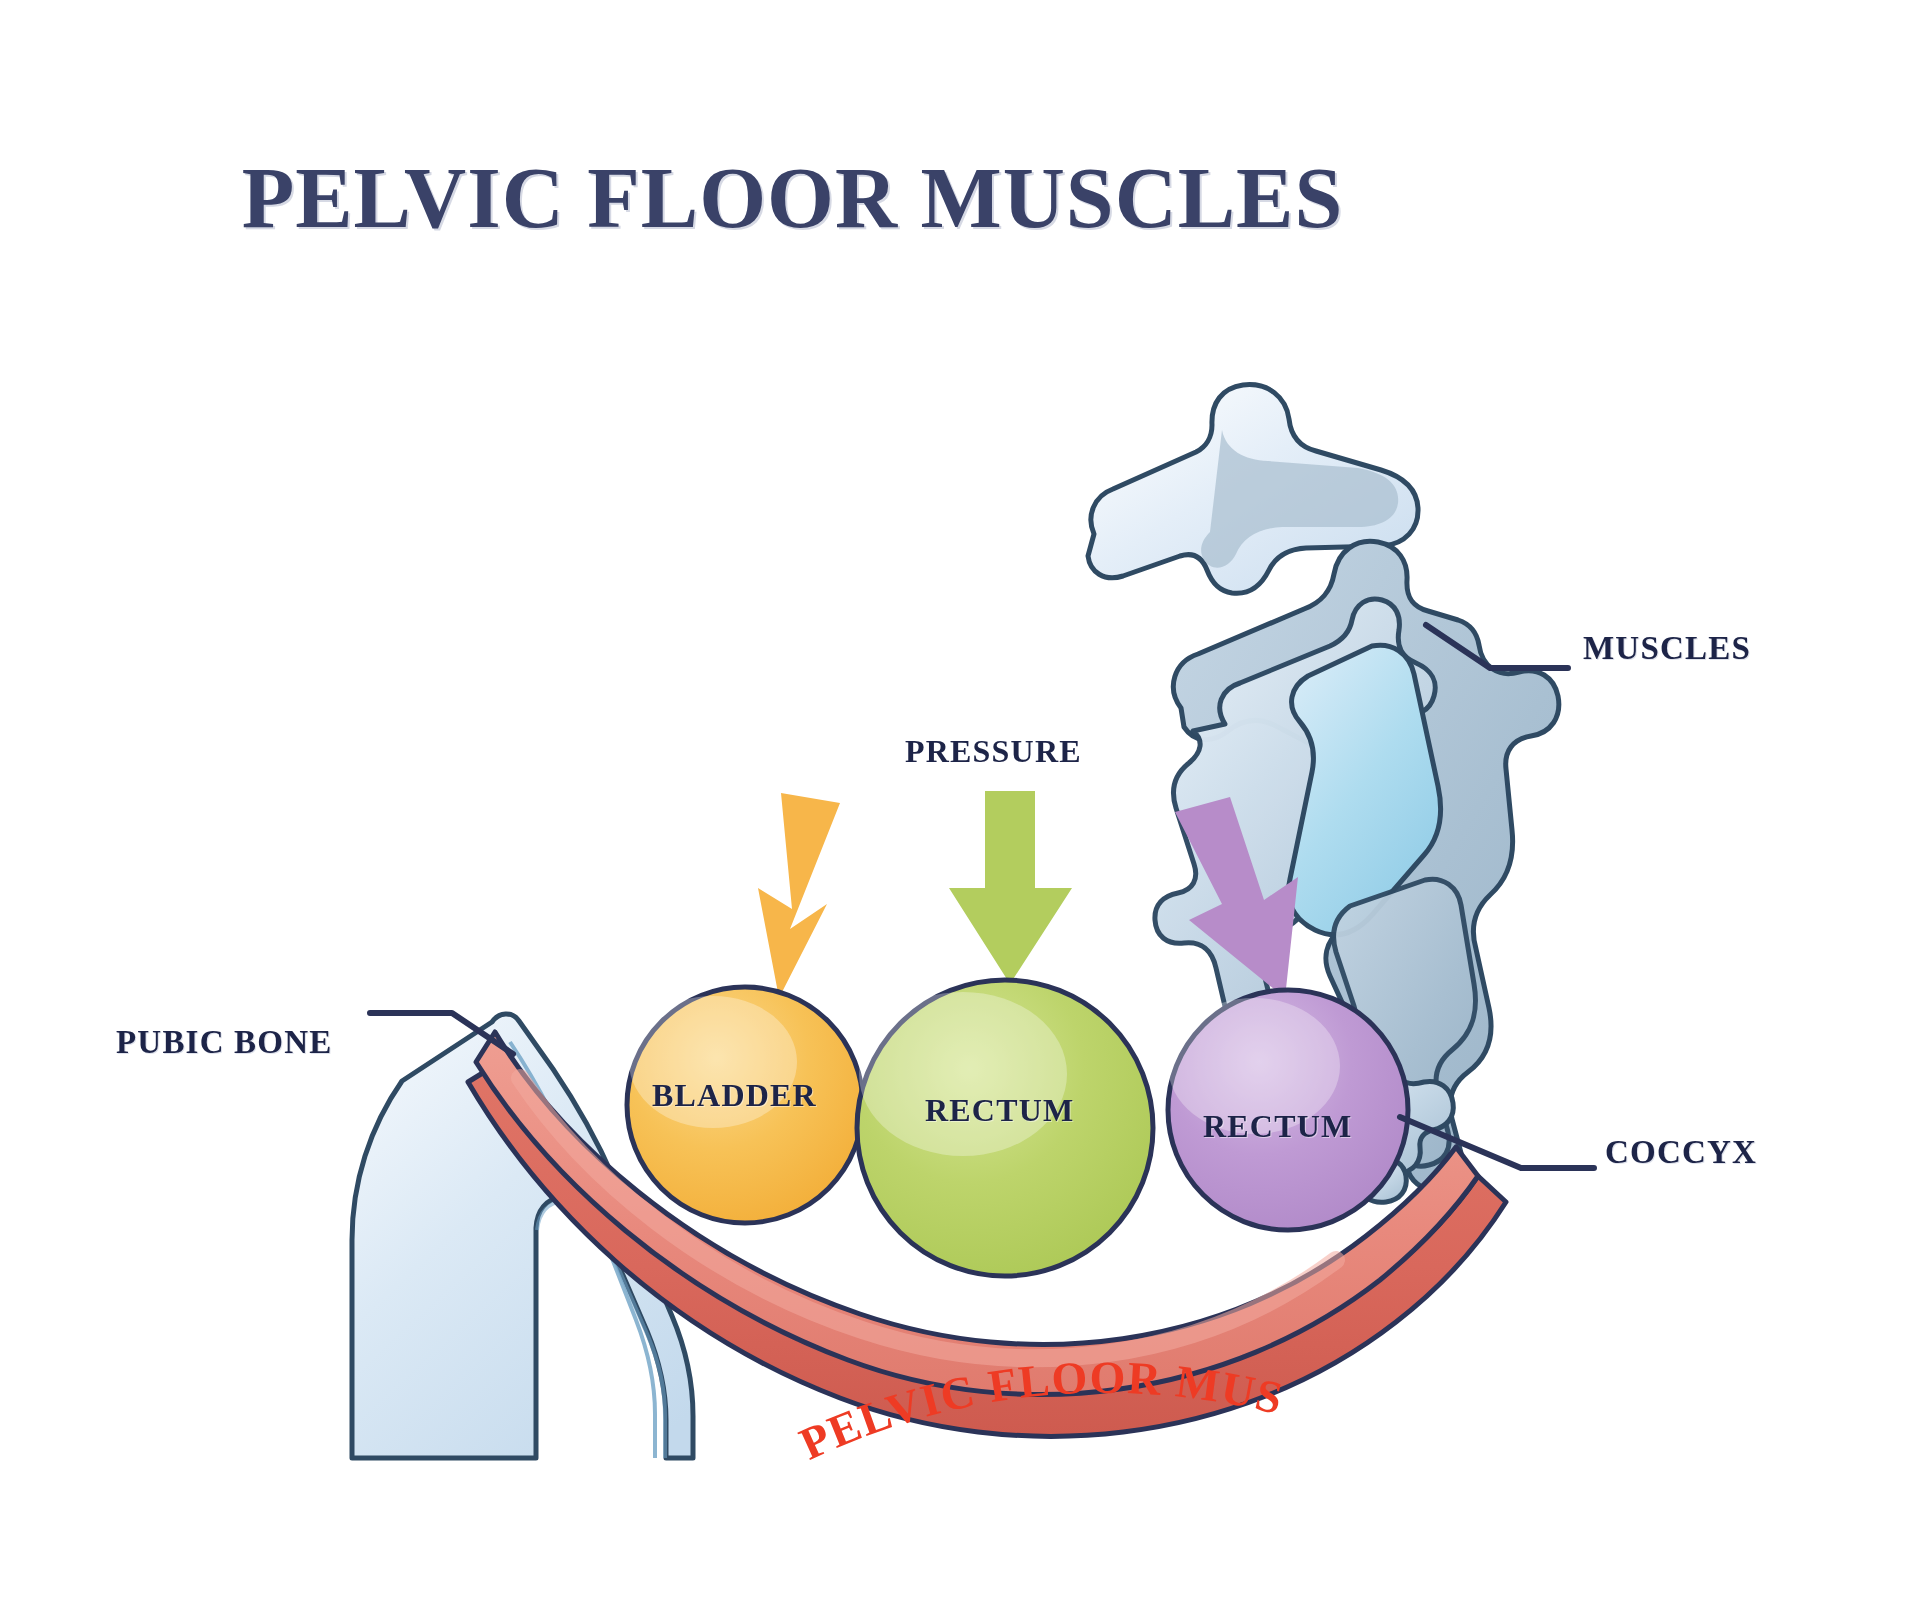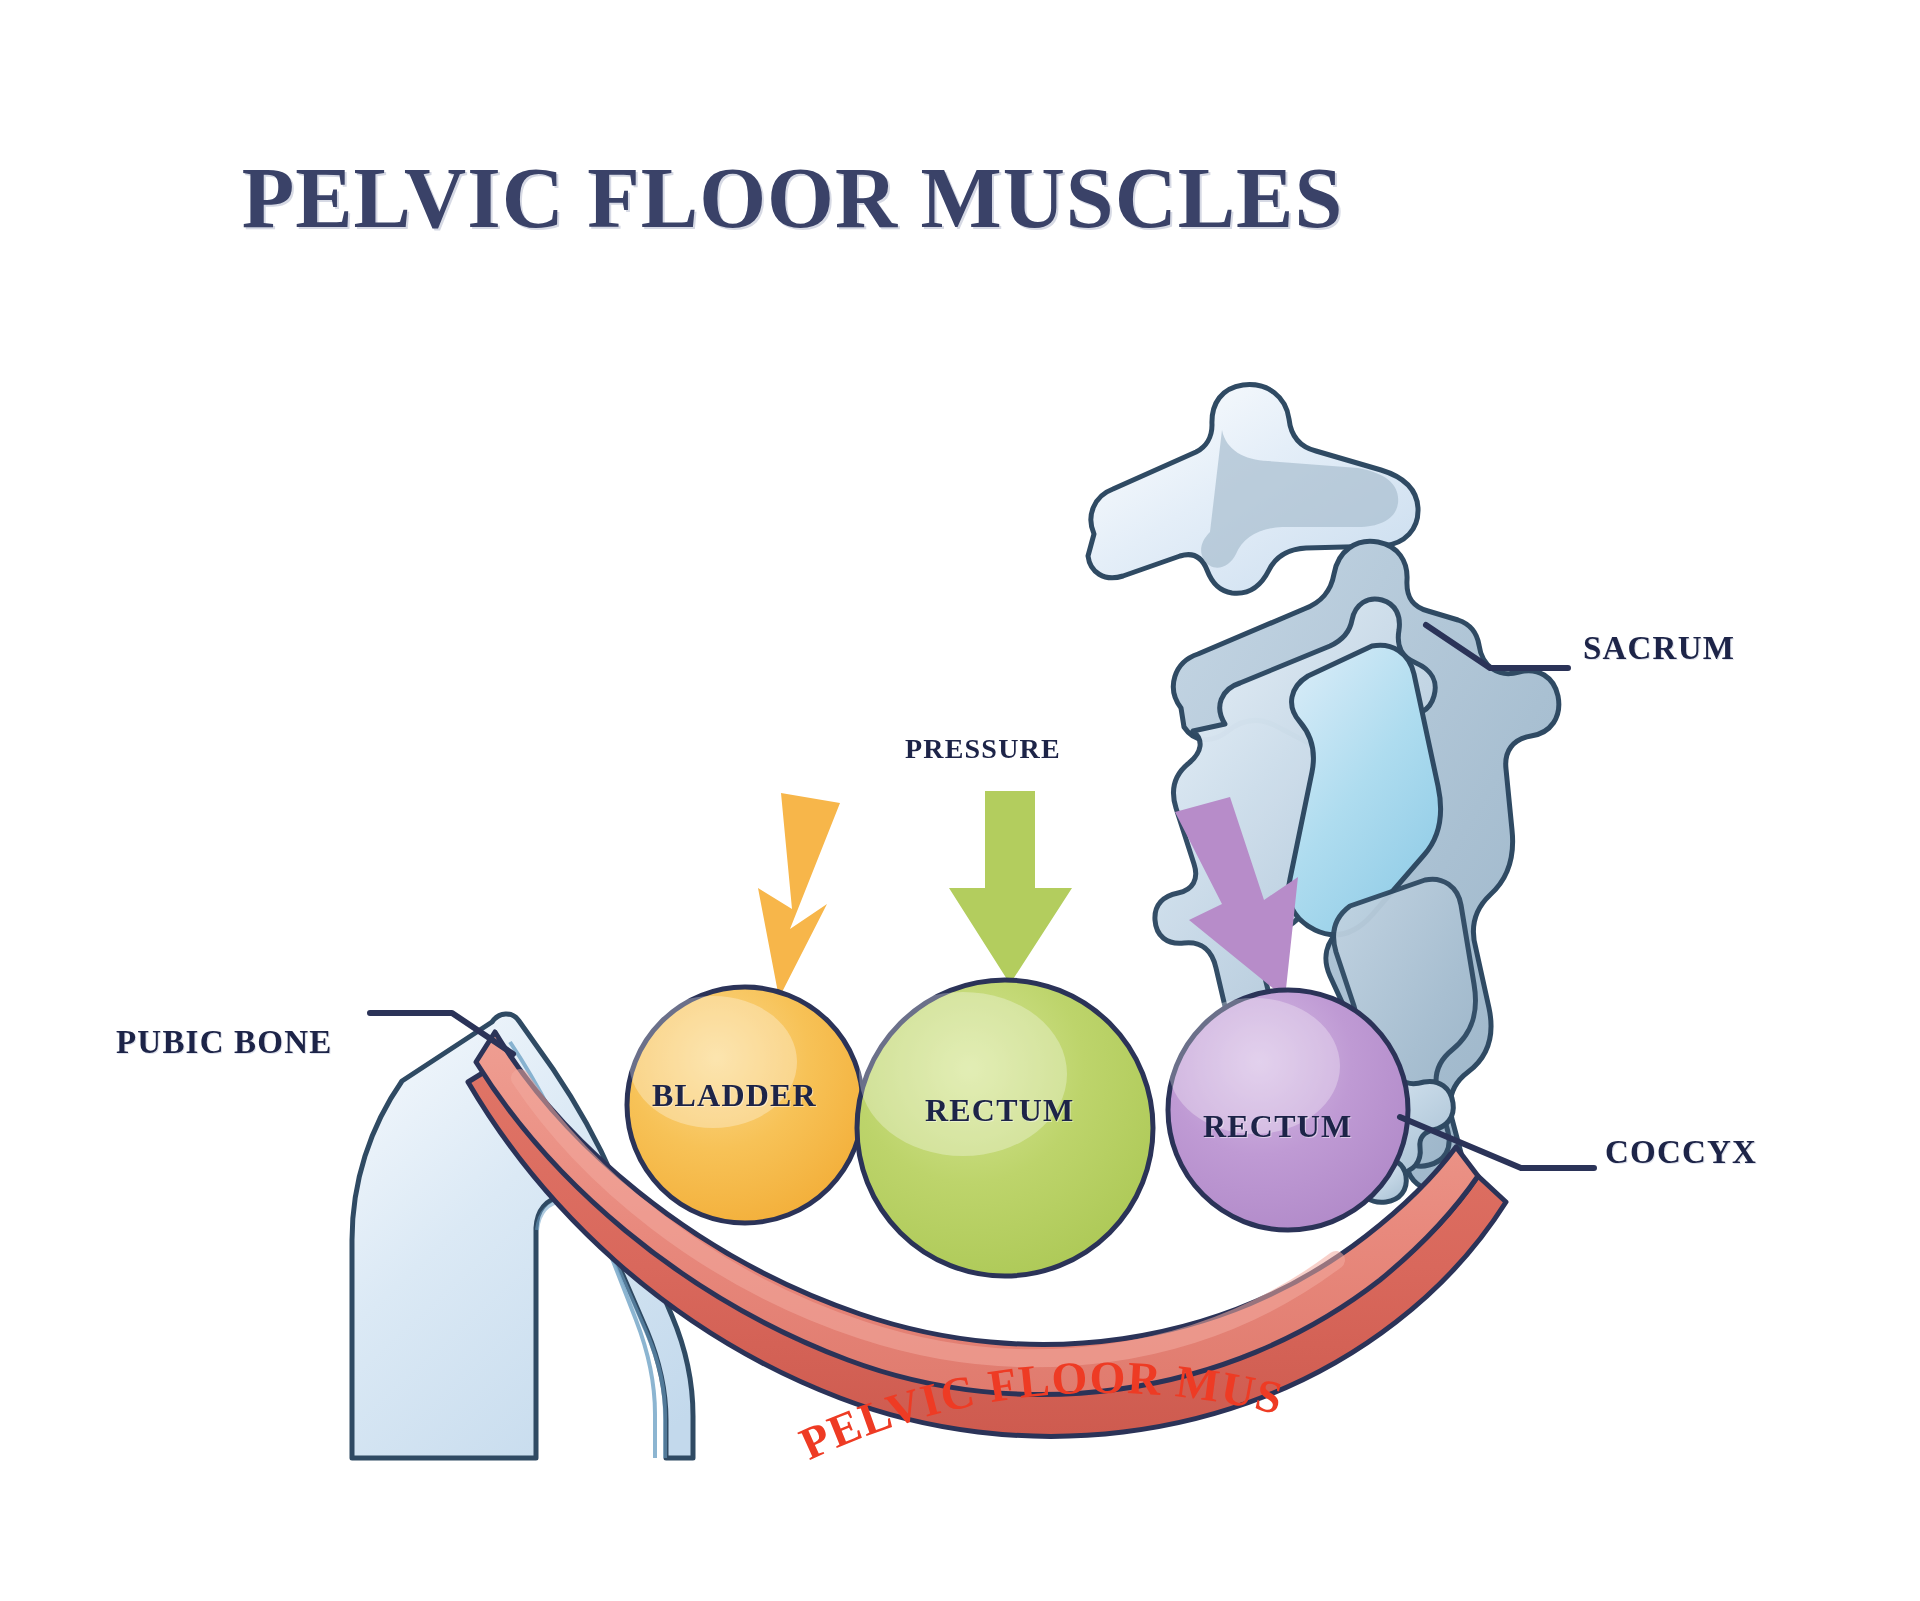--- a/index.html
+++ b/index.html
@@ -44,21 +44,21 @@
   .lbl {
     position: absolute;
     font-family: "Liberation Serif", serif;
     font-weight: bold;
     color: #1d2448;
     white-space: nowrap;
     letter-spacing: 1.2px;
   }
   .lbl-callout { font-size: 33px; text-shadow: 1px 1px 0 rgba(190,195,215,0.5); }
   .lbl-organ  { font-size: 32px; text-shadow: 1px 1px 0 rgba(255,255,255,0.45); }
-  .lbl-pressure { font-size: 28px; }
+  .lbl-pressure { font-size: 32px; }
 
   #label-sacrum     { left: 1583px; top: 630px; }
   #label-coccyx     { left: 1605px; top: 1134px; }
   #label-pubic-bone { left: 116px;  top: 992px; margin-top: 32px; }
   #label-pressure   { left: 905px;  top: 733px; }
 
   #label-bladder { left: 652px;  top: 1077px; }
   #label-uterus  { left: 925px;  top: 1092px; }
   #label-rectum  { left: 1203px; top: 1076px; margin-top: 32px; }
 </style>
@@ -340,21 +340,21 @@
     <defs>
       <path id="muscleCaptionPath" d="M800 1465 Q1030 1352 1285 1416"></path>
     </defs>
     <text font-family="Liberation Serif, serif" font-size="46" font-weight="bold" fill="#ee3b24" letter-spacing="1.5">
       <textPath id="caption-textpath" href="#muscleCaptionPath" startOffset="2%">PELVIC FLOOR MUSCLES</textPath>
     </text>
   </svg>
 
   <div class="title-text">PELVIC FLOOR MUSCLES</div>
 
-  <div class="lbl lbl-callout" id="label-sacrum">SACRUM</div>
+  <div class="lbl lbl-callout" id="label-sacrum">MUSCLES</div>
 
   <div class="lbl lbl-callout" id="label-coccyx">COCCYX</div>
 
   <div class="lbl lbl-callout" id="label-pubic-bone">PUBIC BONE</div>
 
   <div class="lbl lbl-pressure" id="label-pressure">PRESSURE</div>
 
   <div class="lbl lbl-organ" id="label-bladder">BLADDER</div>
 
   <div class="lbl lbl-organ" id="label-uterus">RECTUM</div>

